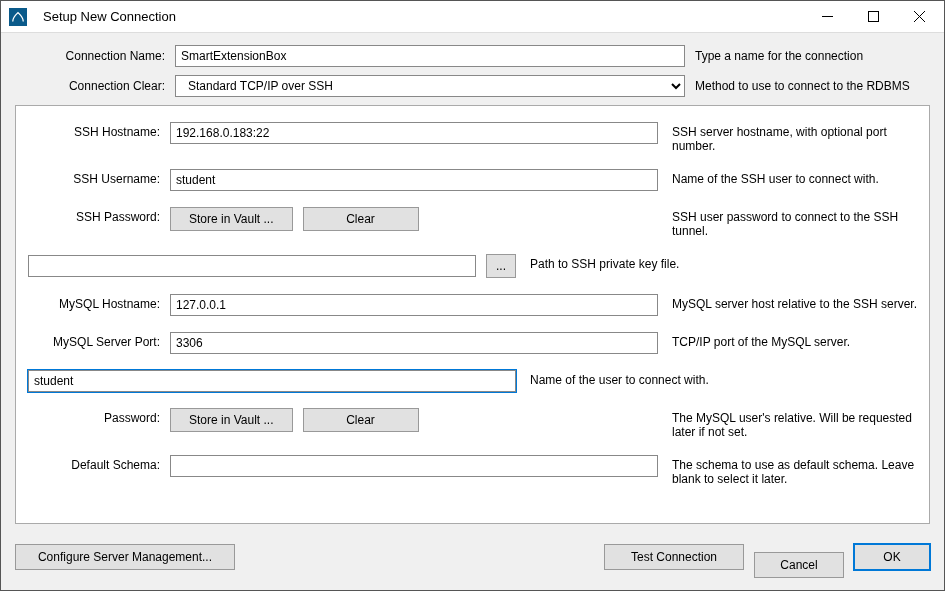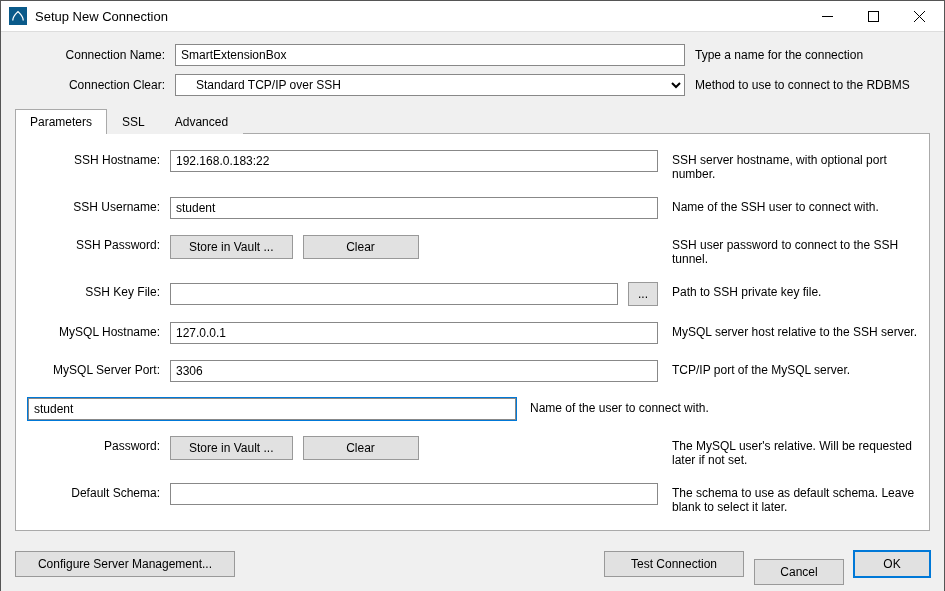--- a/index.html
+++ b/index.html
@@ -1,36 +1,36 @@
 <!DOCTYPE html>
 <html><head>
   <meta charset="utf-8">
   <style>
     * { box-sizing: border-box; margin: 0; padding: 0; }
     body { font-family: "Segoe UI", Tahoma, sans-serif; font-size: 12px; background: #fff; color: #000; }
 
     .window { width: 945px; height: 591px; border: 1px solid #555; background: #fff; display: flex; flex-direction: column; }
 
-    .titlebar { height: 32px; display: flex; align-items: center; padding: 0 2px 0 8px; border-bottom: 1px solid #ddd; }
+    .titlebar { height: 32px; display: flex; align-items: center; padding: 0 2px 0 8px; border-bottom: 1px solid #ddd; gap: 8px; }
     .titlebar .app-icon { width: 18px; height: 18px; background: #0a5a8a; margin-right: 8px; display: flex; align-items: center; justify-content: center; }
     .titlebar .app-icon svg { width: 14px; height: 14px; }
     .titlebar .title { flex: 1; font-size: 13px; }
     .titlebar .winbtns { display: flex; }
     .titlebar .winbtn { width: 46px; height: 30px; display: flex; align-items: center; justify-content: center; }
     .titlebar .winbtn svg { width: 11px; height: 11px; }
 
     .body { flex: 1; background: #f0f0f0; padding: 12px 14px 12px 14px; display: flex; flex-direction: column; }
 
     .toprow { display: flex; align-items: center; margin-bottom: 8px; }
     .toprow .lbl { width: 160px; text-align: right; padding-right: 10px; }
     .toprow .field { flex: 1; display: flex; align-items: center; }
     .toprow .hint { width: 245px; padding-left: 10px; }
 
     input[type=text] { height: 22px; border: 1px solid #888; background: #fff; padding: 2px 5px; font-family: inherit; font-size: 12px; width: 100%; }
-    select { height: 22px; border: 1px solid #888; background: #fff; padding: 0 16px; font-family: inherit; font-size: 12px; width: 100%; }
+    select { height: 22px; border: 1px solid #888; background: #fff; padding: 0 8px; font-family: inherit; font-size: 12px; width: 100%; }
     .text-focused { border: 1px solid #0078d7; outline: 1px solid #0078d7; }
 
     .tabbar { display: flex; margin-top: 4px; }
     .tab { padding: 5px 14px; border: 1px solid #ccc; border-bottom: none; background: #f0f0f0; margin-right: 0; font-size: 12px; position: relative; top: 1px; }
     .tab.active { background: #fff; border-color: #aaa; z-index: 2; }
     .tab:not(.active) { border-color: transparent; }
 
     .tabpanel { flex: 1; background: #fff; border: 1px solid #aaa; padding: 16px 12px; }
 
     .formrow { display: flex; align-items: flex-start; margin-bottom: 16px; }
@@ -94,25 +94,20 @@
     <div class="toprow">
       <div class="lbl">Connection Clear:</div>
       <div class="field">
         <select>
           <option>Standard TCP/IP over SSH</option>
         </select>
       </div>
       <div class="hint">Method to use to connect to the RDBMS</div>
     </div>
 
-    <div class="tabbar">
-      <div class="tab active">Parameters</div>
-      <div class="tab">SSL</div>
-      <div class="tab">Advanced</div>
-    </div>
 
     <div class="tabpanel">
 
       <div class="formrow">
         <div class="lbl">SSH Hostname:</div>
         <div class="ctrl">
             <input type="text" value="192.168.0.183:22" style="">
           </div>
         <div class="desc">SSH server hostname, with  optional port number.</div>
       </div>
@@ -128,21 +123,20 @@
       <div class="formrow">
         <div class="lbl">SSH Password:</div>
         <div class="ctrl">
           <button class="std">Store in Vault ...</button>
           <button class="std">Clear</button>
         </div>
         <div class="desc">SSH user password to connect to the SSH tunnel.</div>
       </div>
 
       <div class="formrow">
-        <div class="lbl">SSH Key File:</div>
         <div class="ctrl">
           <input type="text" style="flex: 1 1 0%;" value="">
           <button class="browse">...</button>
         </div>
         <div class="desc">Path to SSH private key file.</div>
       </div>
 
       <div class="formrow">
         <div class="lbl">MySQL Hostname:</div>
         <div class="ctrl">

